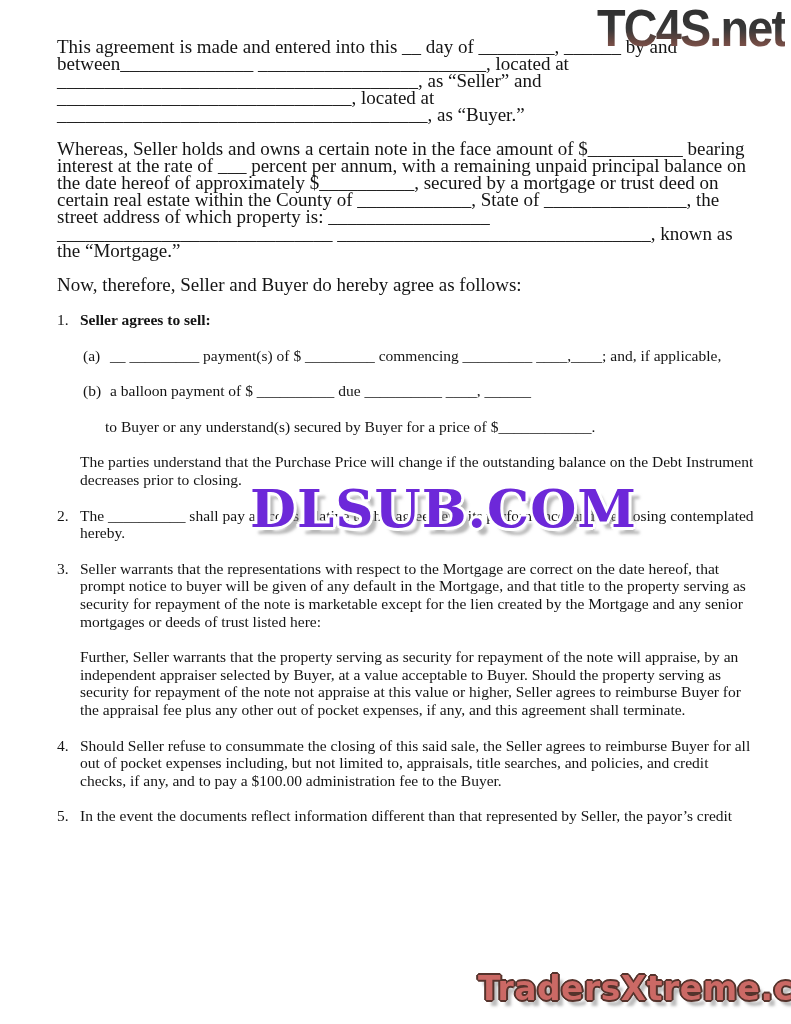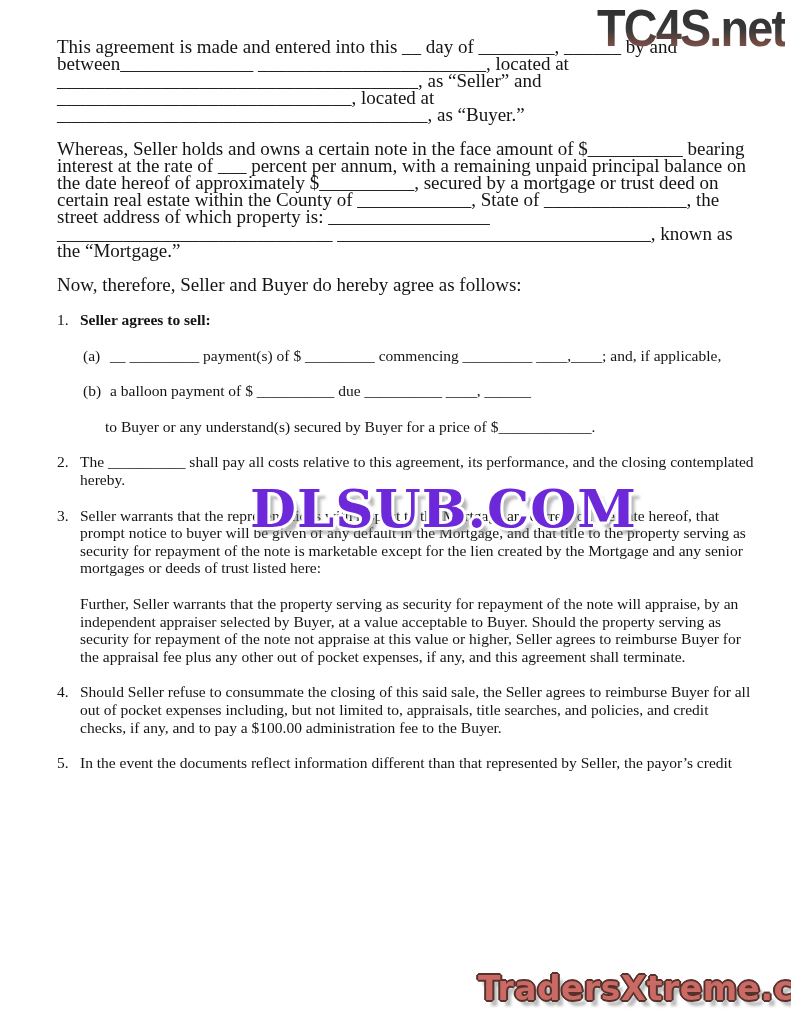--- a/index.html
+++ b/index.html
@@ -87,20 +87,21 @@
         <span>__   _________   payment(s) of $ _________ commencing _________  ____,____; and, if applicable,</span>
       </div>
 
       <div class="subitem">
         <span class="marker">(b)</span>
         <span>a balloon payment of $ __________ due __________  ____,  ______</span>
       </div>
 
       <p class="cont-indent">to Buyer or any understand(s) secured by Buyer for a price of $____________.</p>
 
+      <p class="para-inner">The parties understand that the Purchase Price will change if the outstanding balance on the Debt Instrument decreases prior to closing.</p>
     </div>
   </div>
 
   <div class="clause">
     <span class="num">2.</span>
     <div>
       <span>The __________ shall pay all costs relative to this agreement, its performance, and the closing contemplated hereby.</span>
     </div>
   </div>
 

